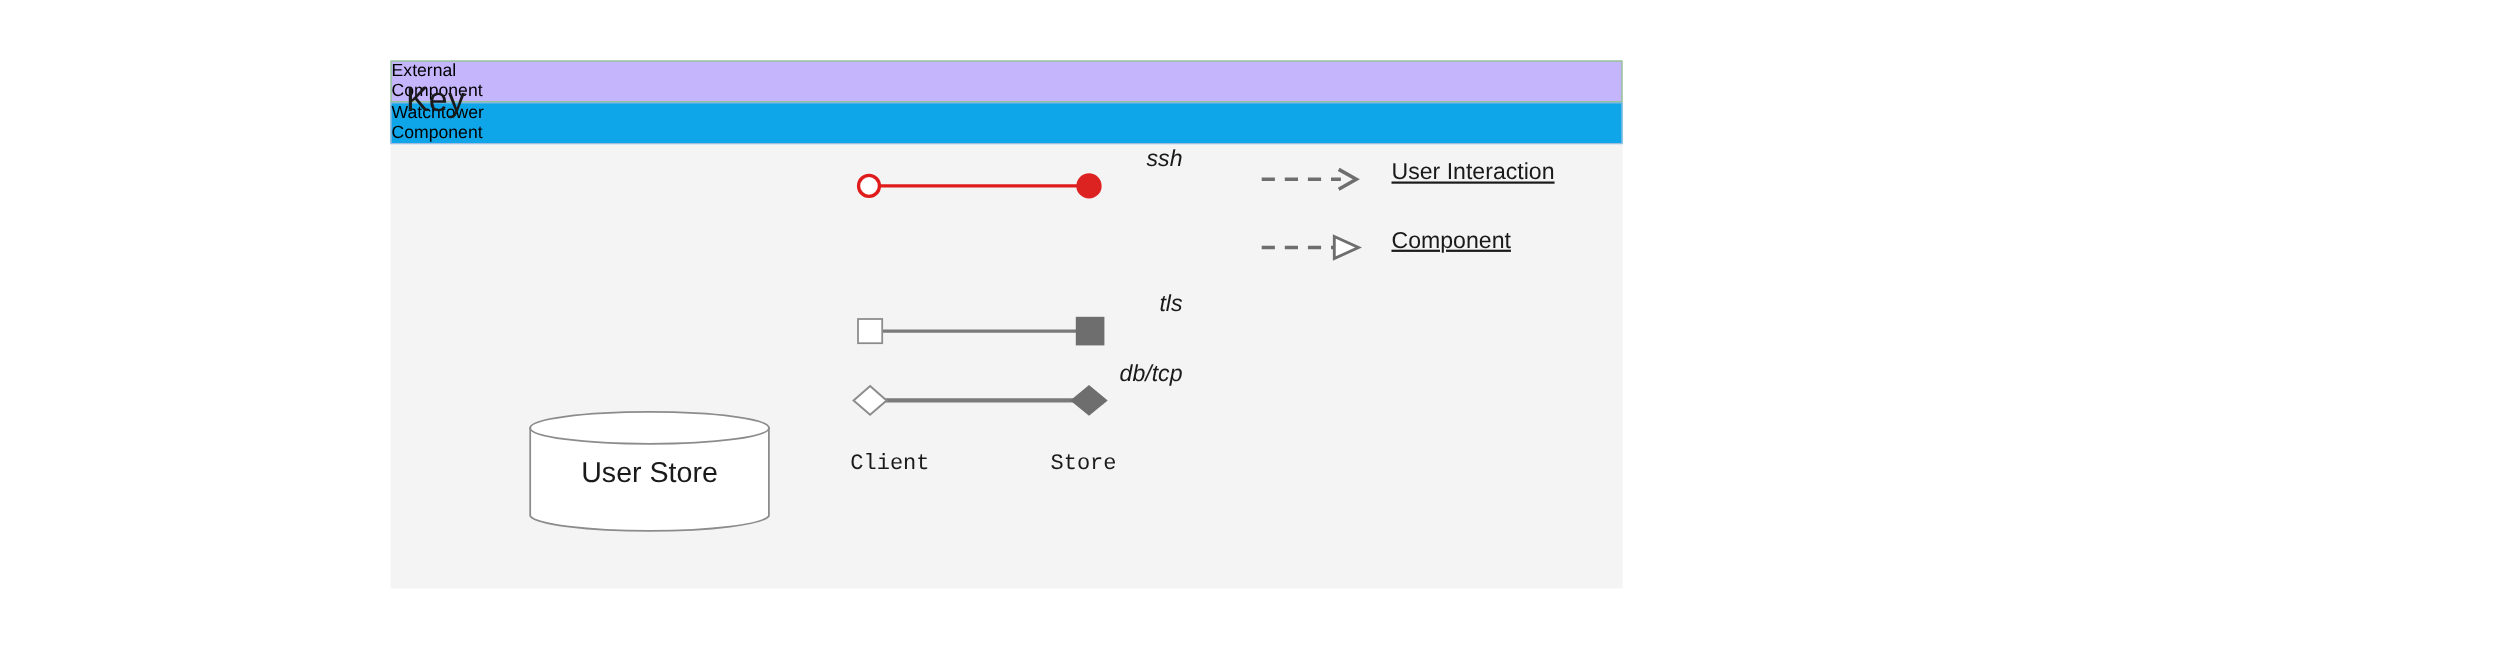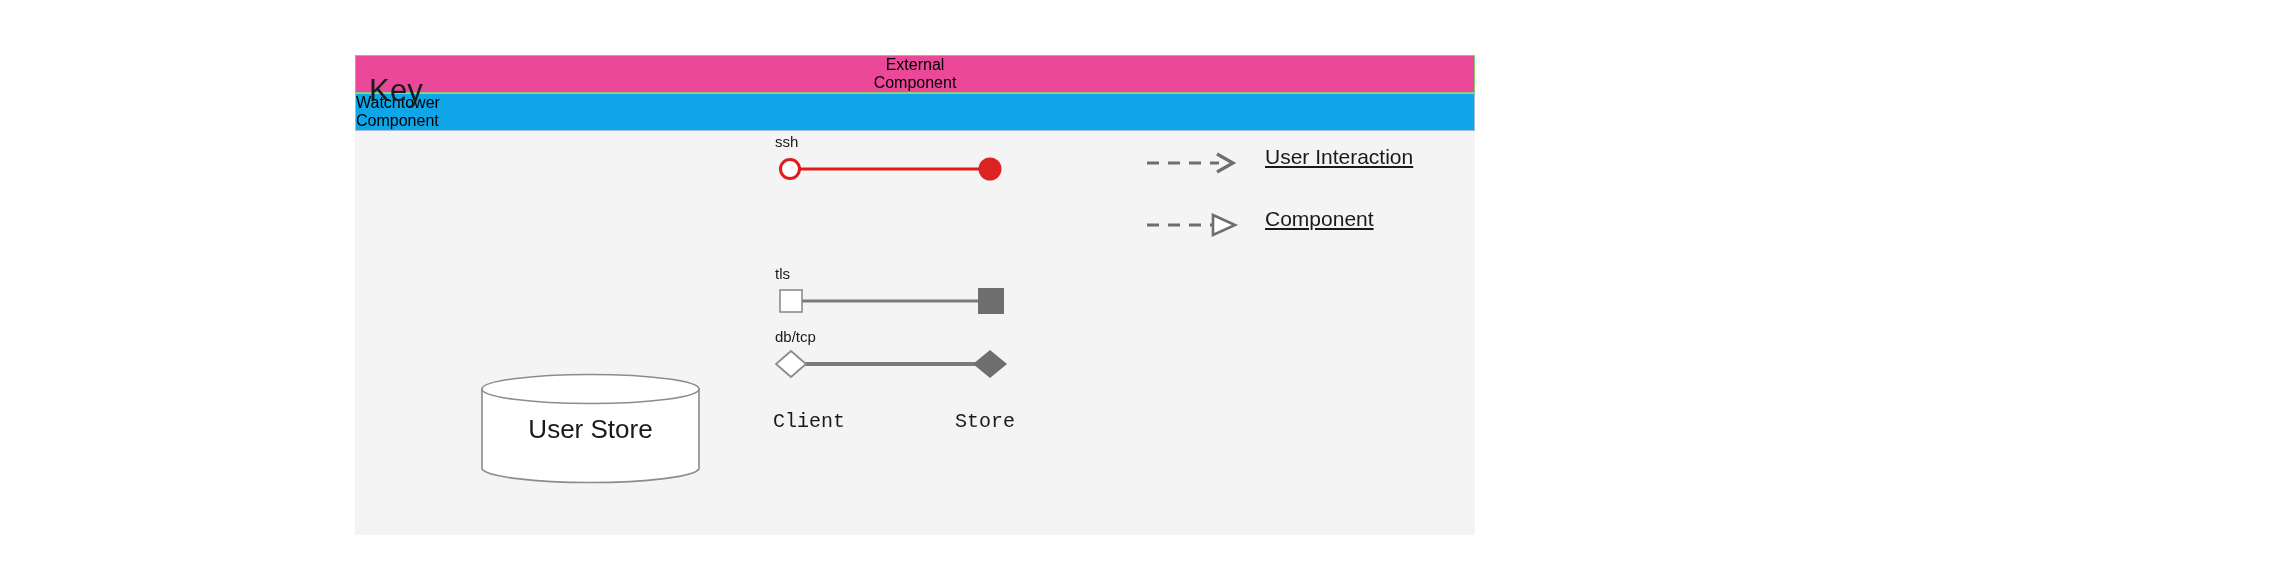--- a/index.html
+++ b/index.html
@@ -9,21 +9,21 @@
     overflow:hidden;position:relative;
   }
   #panel{
     position:absolute;left:355px;top:55px;width:1120px;height:480px;
     background:#f4f4f4;
   }
   #key-title{
     position:absolute;left:14px;top:18px;
     font-size:31px;color:#1a1a1a;letter-spacing:.2px;
   }
-  #box-external{top:63px;background:#ec4899;border:1.5px solid #87c878;text-align:center;}
+  #box-external{top:63px;background:#c4b5fd;border:1.5px solid #87c878;}
   #box-watchtower{top:193px;background:#0ea5e9;border:1.5px solid #a3bcdd;}
   .comp-line{display:block;}
 
   #cylinder{
     position:absolute;left:125px;top:318px;width:221px;height:112px;
   }
   #cylinder svg{display:block;}
   #cylinder .cyl-label{
     position:absolute;left:0;top:0;width:221px;height:112px;
     display:flex;align-items:center;justify-content:center;
@@ -32,21 +32,21 @@
 
   
   .conn{position:absolute;left:420px;width:300px;height:56px;}
   #conn-ssh{top:80px;}
   #conn-sshtls{top:147px;}
   #conn-tls{top:212px;}
   #conn-dbtcp{top:275px;}
   .conn svg{display:block;overflow:visible;}
   .conn-label{
     position:absolute;left:0;width:300px;top:-2px;
-    text-align:left;font-size:15px;color:#1a1a1a;
+    text-align:right;font-size:21px;color:#1a1a1a;font-style:italic;
   }
 
   .endpoint-label{
     position:absolute;font-size:20px;color:#1a1a1a;font-family:Liberation Mono, monospace;
   }
   #label-client{left:418px;top:355px;}
   #label-server{left:600px;top:355px;}
 
   
   .arrow-row{position:absolute;left:790px;height:40px;}

